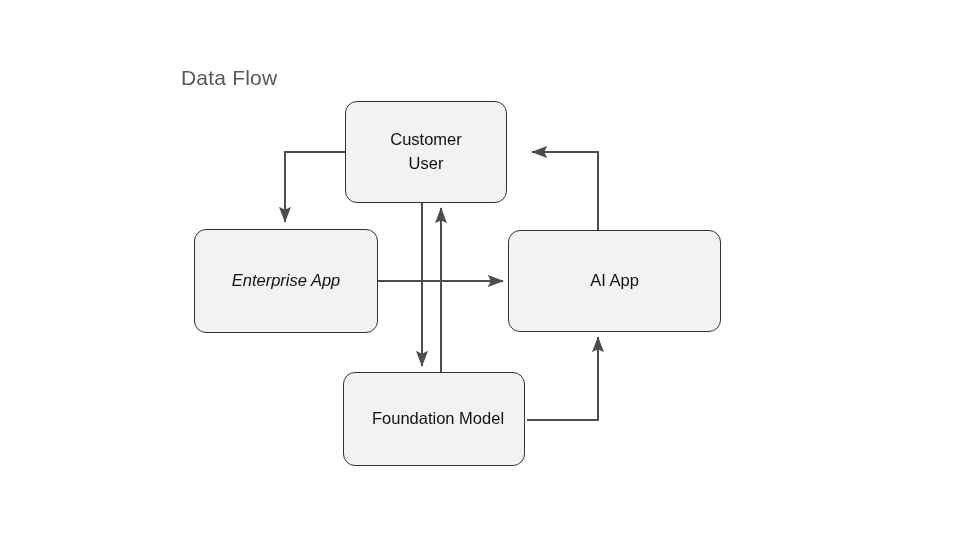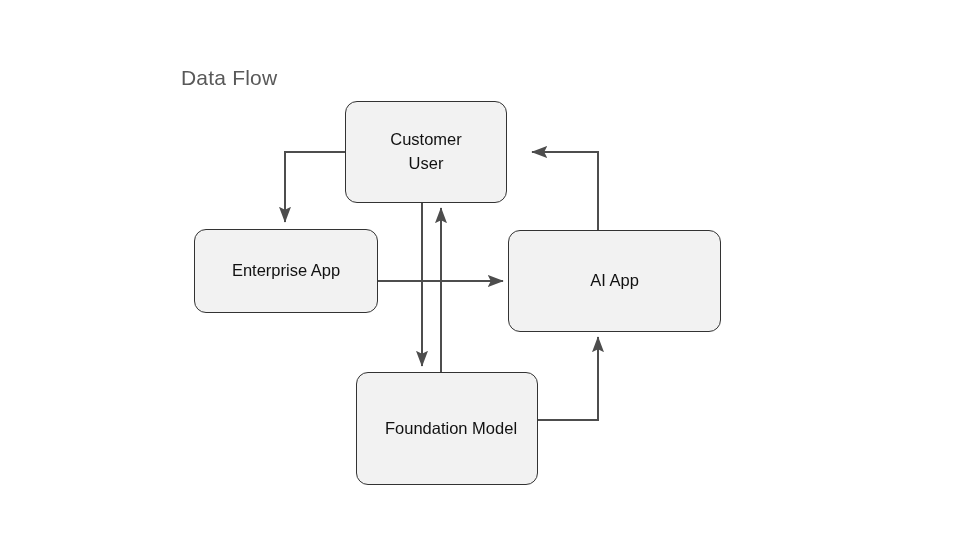--- a/index.html
+++ b/index.html
@@ -43,23 +43,23 @@
     z-index: 3;
   }
   .node-label {
     font-size: 16.5px;
     line-height: 1.45;
     color: #111111;
     white-space: pre-line;
     font-family: "Liberation Sans", sans-serif;
   }
   #node-customer-user { left: 345px; top: 101px; width: 162px; height: 102px; border-radius: 12px; }
-  #node-enterprise-app { left: 194px; top: 229px; width: 184px; height: 84px; }
+  #node-enterprise-app { left: 194px; top: 229px; width: 184px; height: 104px; font-style: italic; }
   #node-ai-app { left: 508px; top: 230px; width: 213px; height: 102px; }
-  #node-foundation-model { left: 356px; top: 372px; width: 182px; height: 113px; padding-left: 8px; }
+  #node-foundation-model { left: 343px; top: 372px; width: 182px; height: 94px; padding-left: 8px; }
   #edges {
     position: absolute;
     left: 0;
     top: 0;
     width: 960px;
     height: 540px;
     z-index: 1;
   }
 </style>
 </head>

